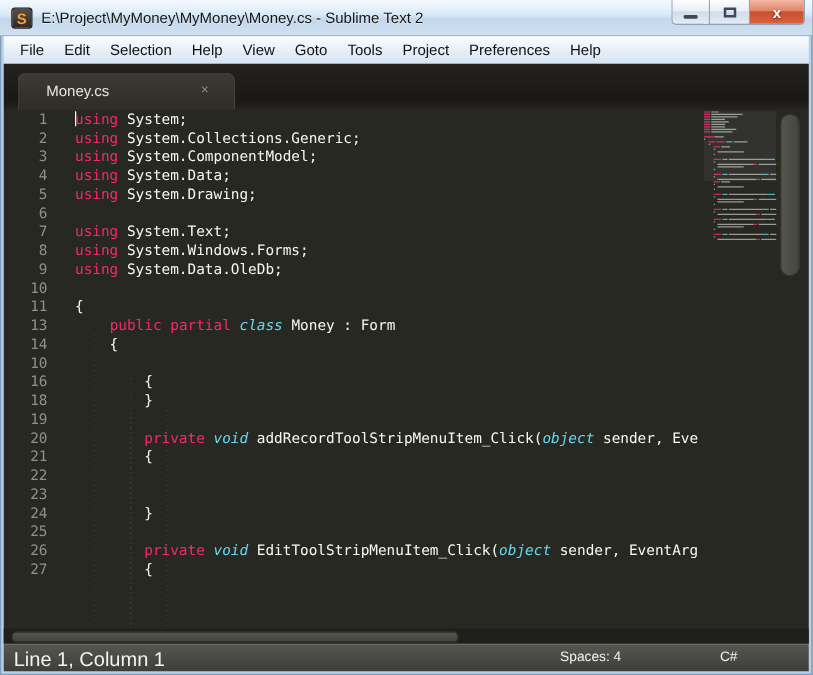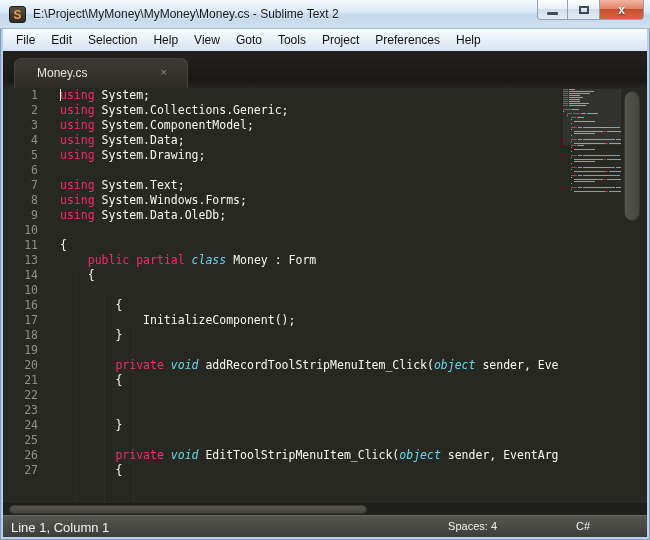--- a/index.html
+++ b/index.html
@@ -73,21 +73,21 @@
   
   .vscroll { position:absolute; top:3px; right:7px; width:16px; height:130px; border-radius:8px;
     background:linear-gradient(to right,#555550,#45453f); border:1px solid #37372f; }
   .hscroll-track { position:absolute; left:0; right:0; bottom:0; height:12px; background:#1f1f1c; }
   .hscroll-thumb { position:absolute; left:6px; top:1.5px; width:358px; height:9px; border-radius:5px;
     background:linear-gradient(#56564f,#44443d); border:1px solid #35352e; }
 
   
   .statusbar { height:22px; background:linear-gradient(#56565१, #3d3d39); 
     background:linear-gradient(#565651, #3d3d39); border-top:1px solid #6b6b65; position:relative; }
-  .status-left { position:absolute; left:8px; top:4px; font-size:13px; color:#f2f2ee; }
+  .status-left { position:absolute; left:8px; top:4px; font-size:16px; color:#f2f2ee; }
   .status-spaces { position:absolute; right:150px; top:4px; font-size:11px; color:#f2f2ee; }
   .status-syntax { position:absolute; right:57px; top:4px; font-size:11px; color:#f2f2ee; }
 </style>
 </head>
 <body>
 
 <div class="window">
 
   <div class="titlebar">
     <div class="app-icon">S</div>
@@ -141,21 +141,20 @@
             <div class="line"><span class="ln">6</span></div>
             <div class="line"><span class="ln">7</span><span class="ltext"><span class="tok-k">using</span><span class="tok-p"> System.Text;</span></span></div>
             <div class="line"><span class="ln">8</span><span class="ltext"><span class="tok-k">using</span><span class="tok-p"> System.Windows.Forms;</span></span></div>
             <div class="line"><span class="ln">9</span><span class="ltext"><span class="tok-k">using</span><span class="tok-p"> System.Data.OleDb;</span></span></div>
             <div class="line"><span class="ln">10</span><span class="ltext"></span></div>
             <div class="line"><span class="ln">11</span><span class="ltext"><span class="tok-p">{</span></span></div>
             <div class="line"><span class="ln">13</span><span class="ltext"><span class="tok-p">    </span><span class="tok-k">public</span><span class="tok-p"> </span><span class="tok-k">partial</span><span class="tok-p"> </span><span class="tok-t">class</span><span class="tok-p"> Money : Form</span></span></div>
             <div class="line"><span class="ln">14</span><span class="ltext"><span class="tok-p">    {</span></span></div>
             <div class="line"><span class="ln">10</span></div>
             <div class="line"><span class="ln">16</span><span class="ltext"><span class="tok-p">        {</span></span></div>
-            <div class="line"><span class="ln">17</span><span class="ltext"><span class="tok-p">            InitializeComponent();</span></span></div>
             <div class="line"><span class="ln">18</span><span class="ltext"><span class="tok-p">        }</span></span></div>
             <div class="line"><span class="ln">19</span><span class="ltext"></span></div>
             <div class="line"><span class="ln">20</span><span class="ltext"><span class="tok-p">        </span><span class="tok-k">private</span><span class="tok-p"> </span><span class="tok-t">void</span><span class="tok-p"> addRecordToolStripMenuItem_Click(</span><span class="tok-t">object</span><span class="tok-p"> sender, Eve</span></span></div>
             <div class="line"><span class="ln">21</span><span class="ltext"><span class="tok-p">        {</span></span></div>
             <div class="line"><span class="ln">22</span></div>
             <div class="line"><span class="ln">23</span></div>
             <div class="line"><span class="ln">24</span><span class="ltext"><span class="tok-p">        }</span></span></div>
             <div class="line"><span class="ln">25</span><span class="ltext"></span></div>
             <div class="line"><span class="ln">26</span><span class="ltext"><span class="tok-p">        </span><span class="tok-k">private</span><span class="tok-p"> </span><span class="tok-t">void</span><span class="tok-p"> EditToolStripMenuItem_Click(</span><span class="tok-t">object</span><span class="tok-p"> sender, EventArg</span></span></div>
             <div class="line"><span class="ln">27</span><span class="ltext"><span class="tok-p">        {</span></span></div>

